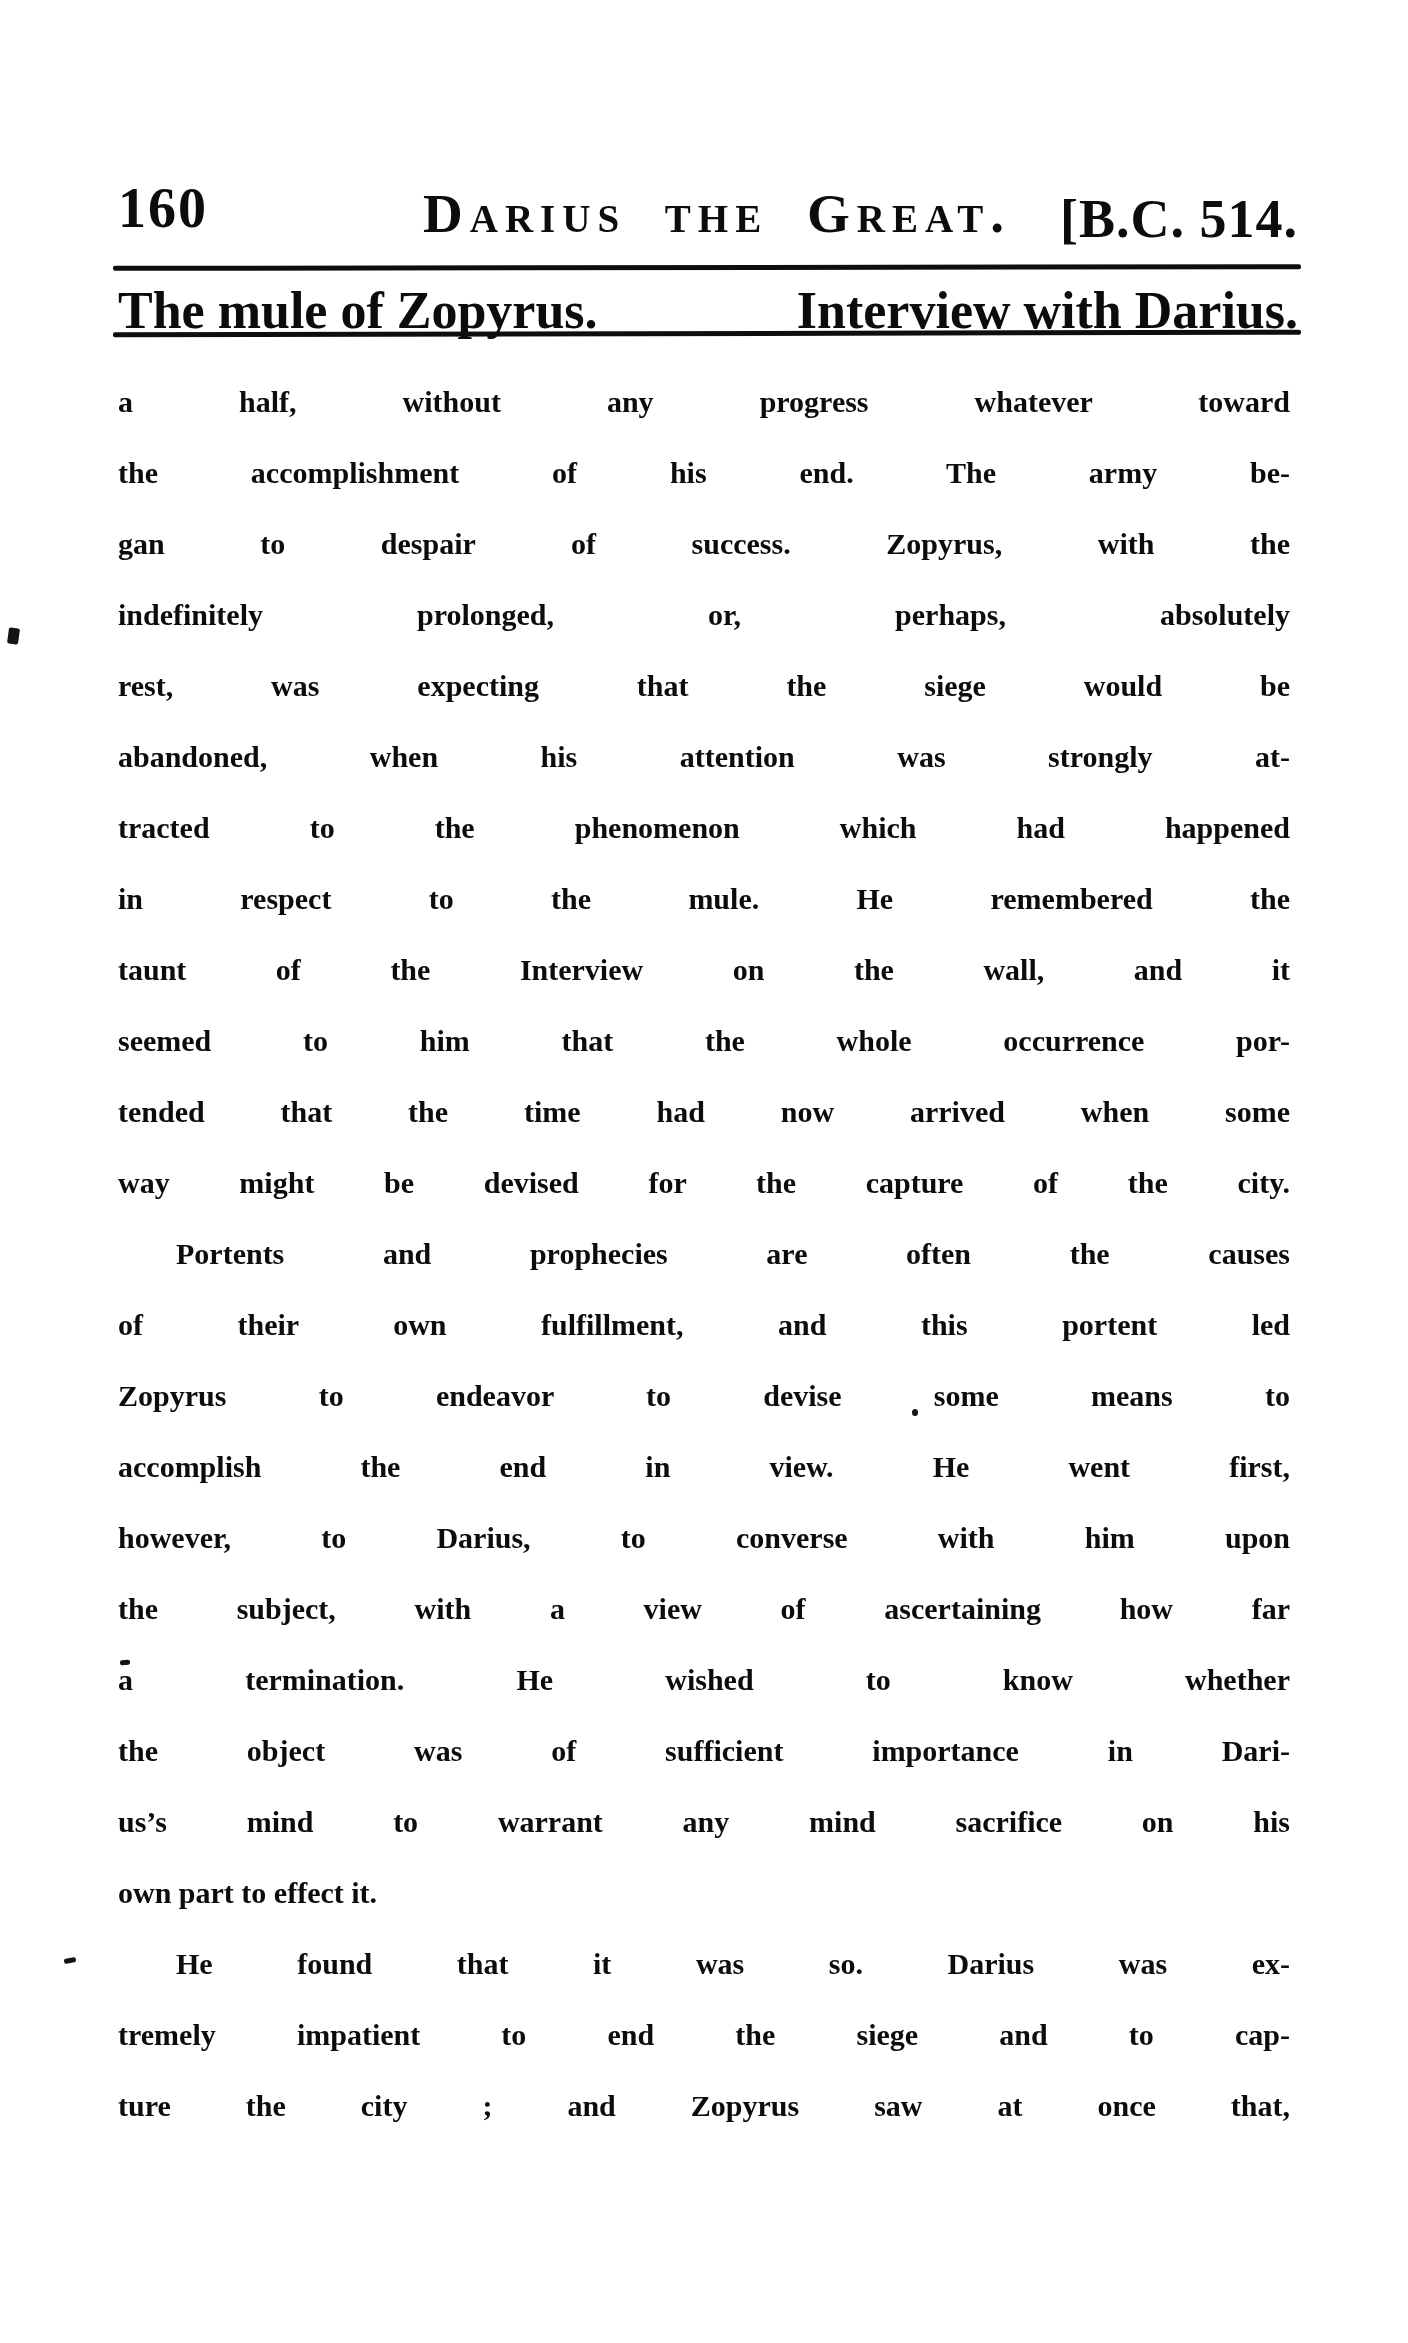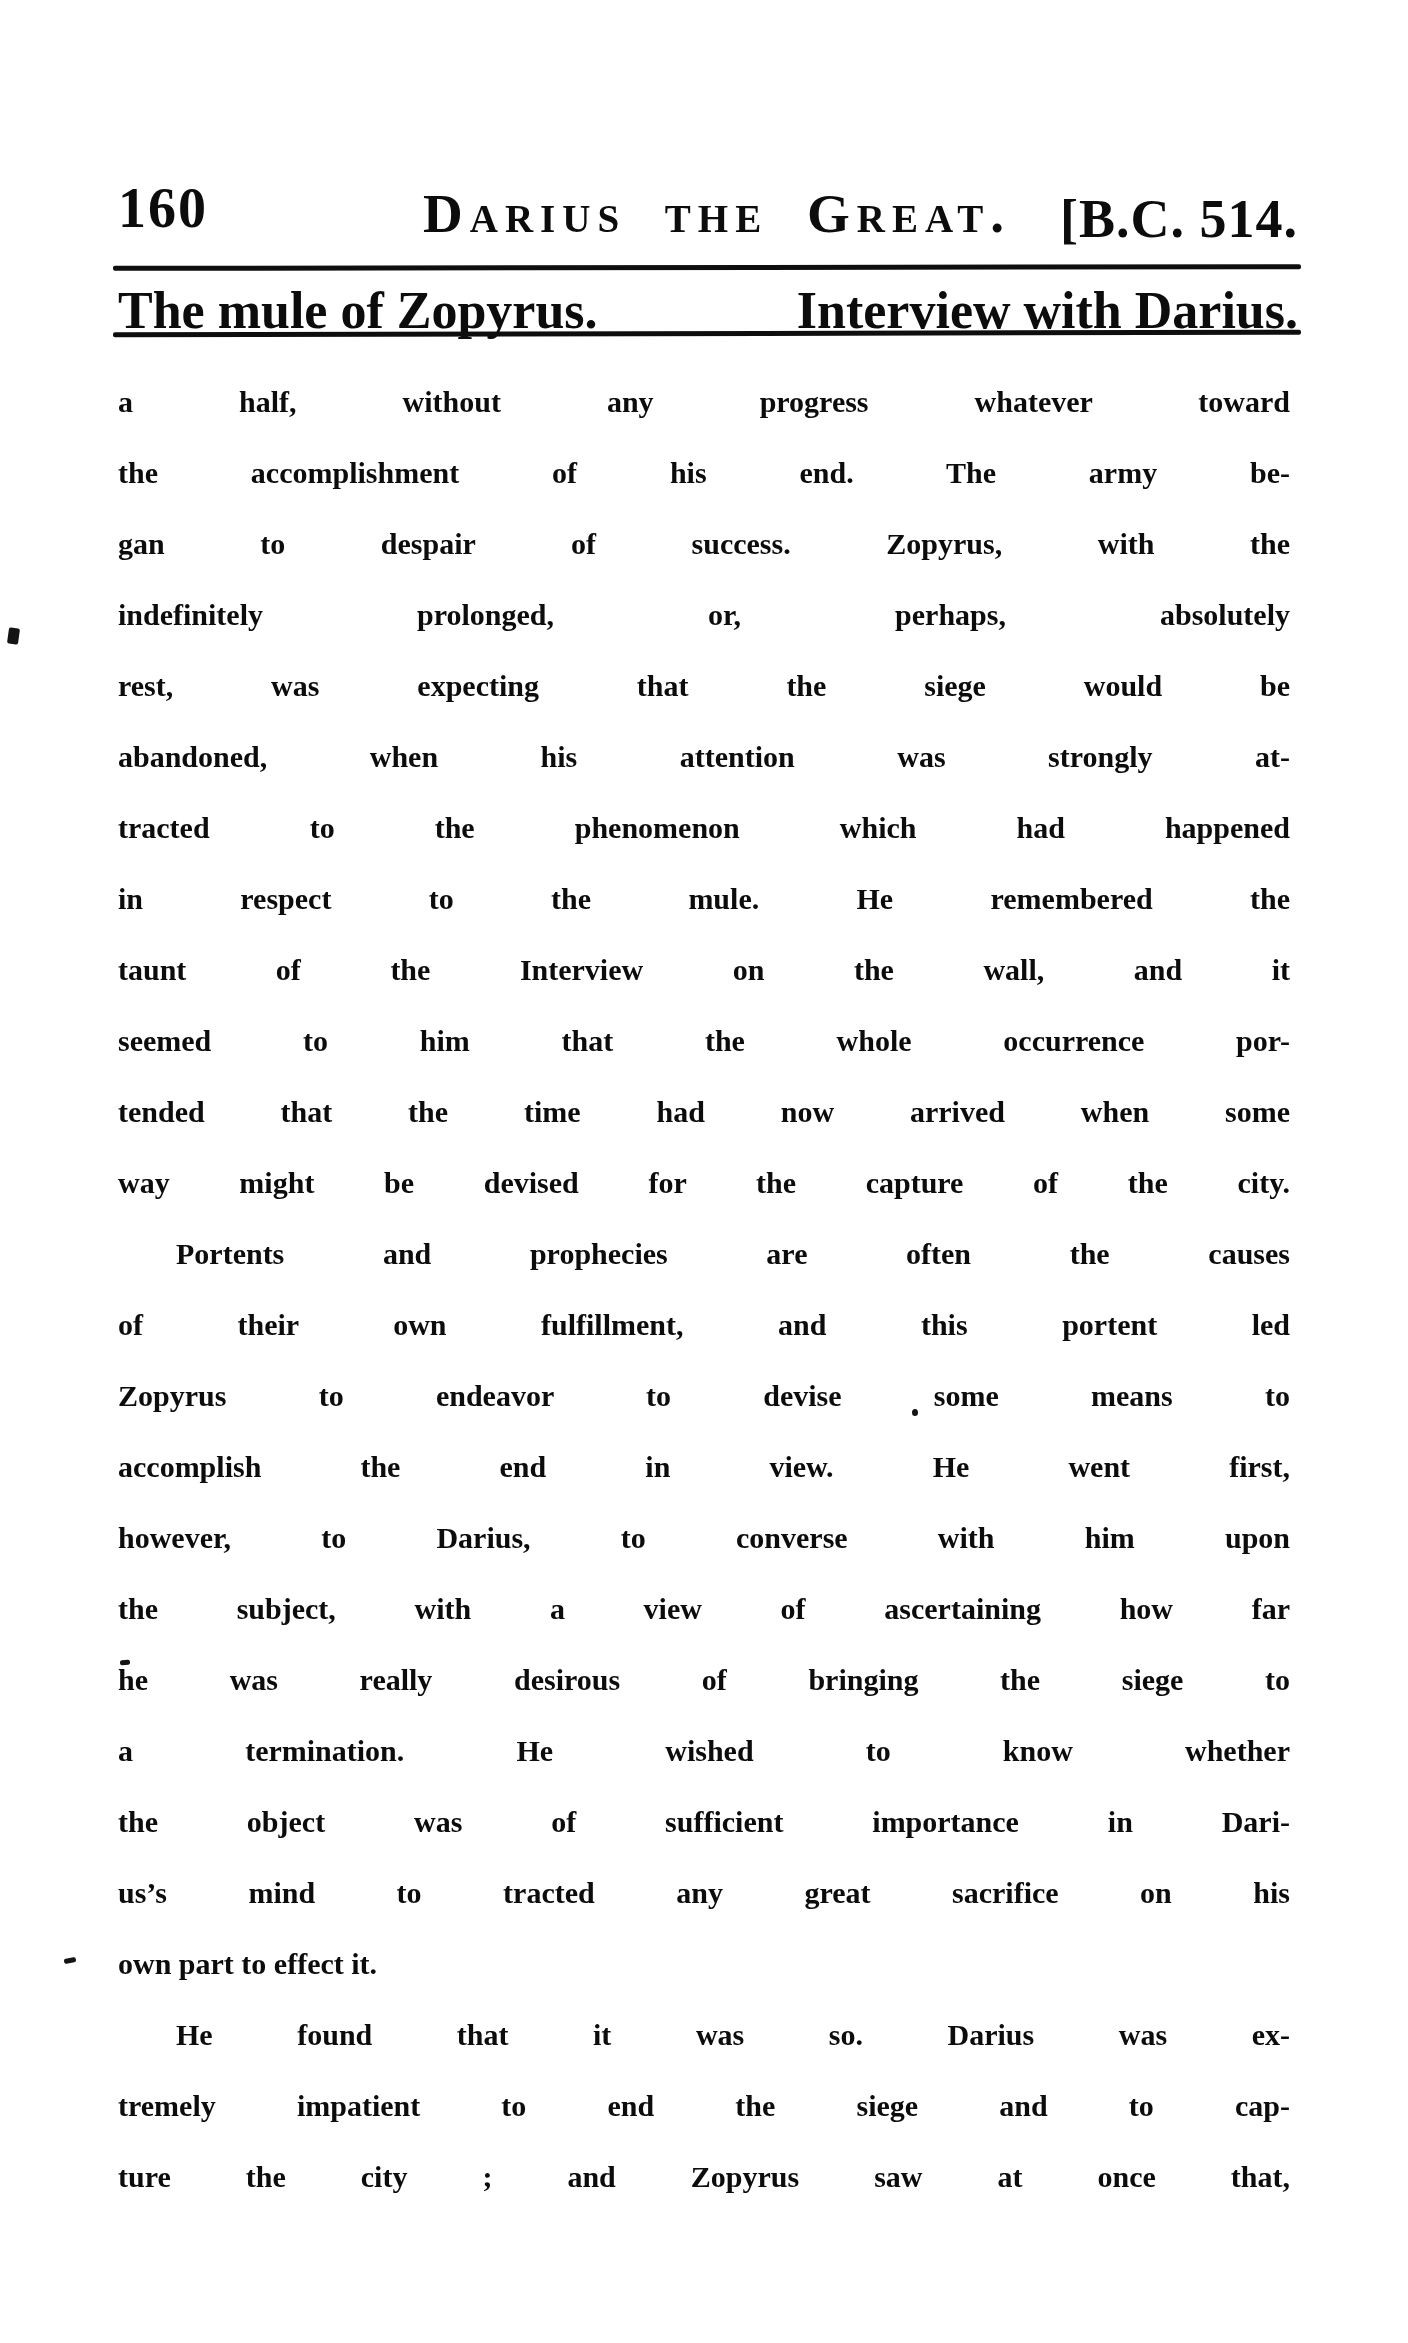--- a/index.html
+++ b/index.html
@@ -113,24 +113,23 @@
       <span class="line" style="display:block">tended that the time had now arrived when some</span>
       <span class="line" style="display:block">way might be devised for the capture of the city.</span>
     </p>
     <p>
       <span class="line line--indent" style="display:block">Portents and prophecies are often the causes</span>
       <span class="line" style="display:block">of their own fulfillment, and this portent led</span>
       <span class="line" style="display:block">Zopyrus to endeavor to devise some means to</span>
       <span class="line" style="display:block">accomplish the end in view.  He went first,</span>
       <span class="line" style="display:block">however, to Darius, to converse with him upon</span>
       <span class="line" style="display:block">the subject, with a view of ascertaining how far</span>
-      <span class="line" style="display:block">he was really desirous of bringing the siege to</span>
       <span class="line" style="display:block">a termination.  He wished to know whether</span>
       <span class="line" style="display:block">the object was of sufficient importance in Dari-</span>
-      <span class="line" style="display:block">us’s mind to tracted any great sacrifice on his</span>
+      <span class="line" style="display:block">us’s mind to warrant any mind sacrifice on his</span>
       <span class="line line--end" style="display:block">own part to effect it.</span>
     </p>
     <p>
       <span class="line line--indent" style="display:block">He found that it was so.  Darius was ex-</span>
       <span class="line" style="display:block">tremely impatient to end the siege and to cap-</span>
       <span class="line" style="display:block">ture the city ; and Zopyrus saw at once that,</span>
     </p>
   </main>
 
   <div class="speck speck-1"></div>

